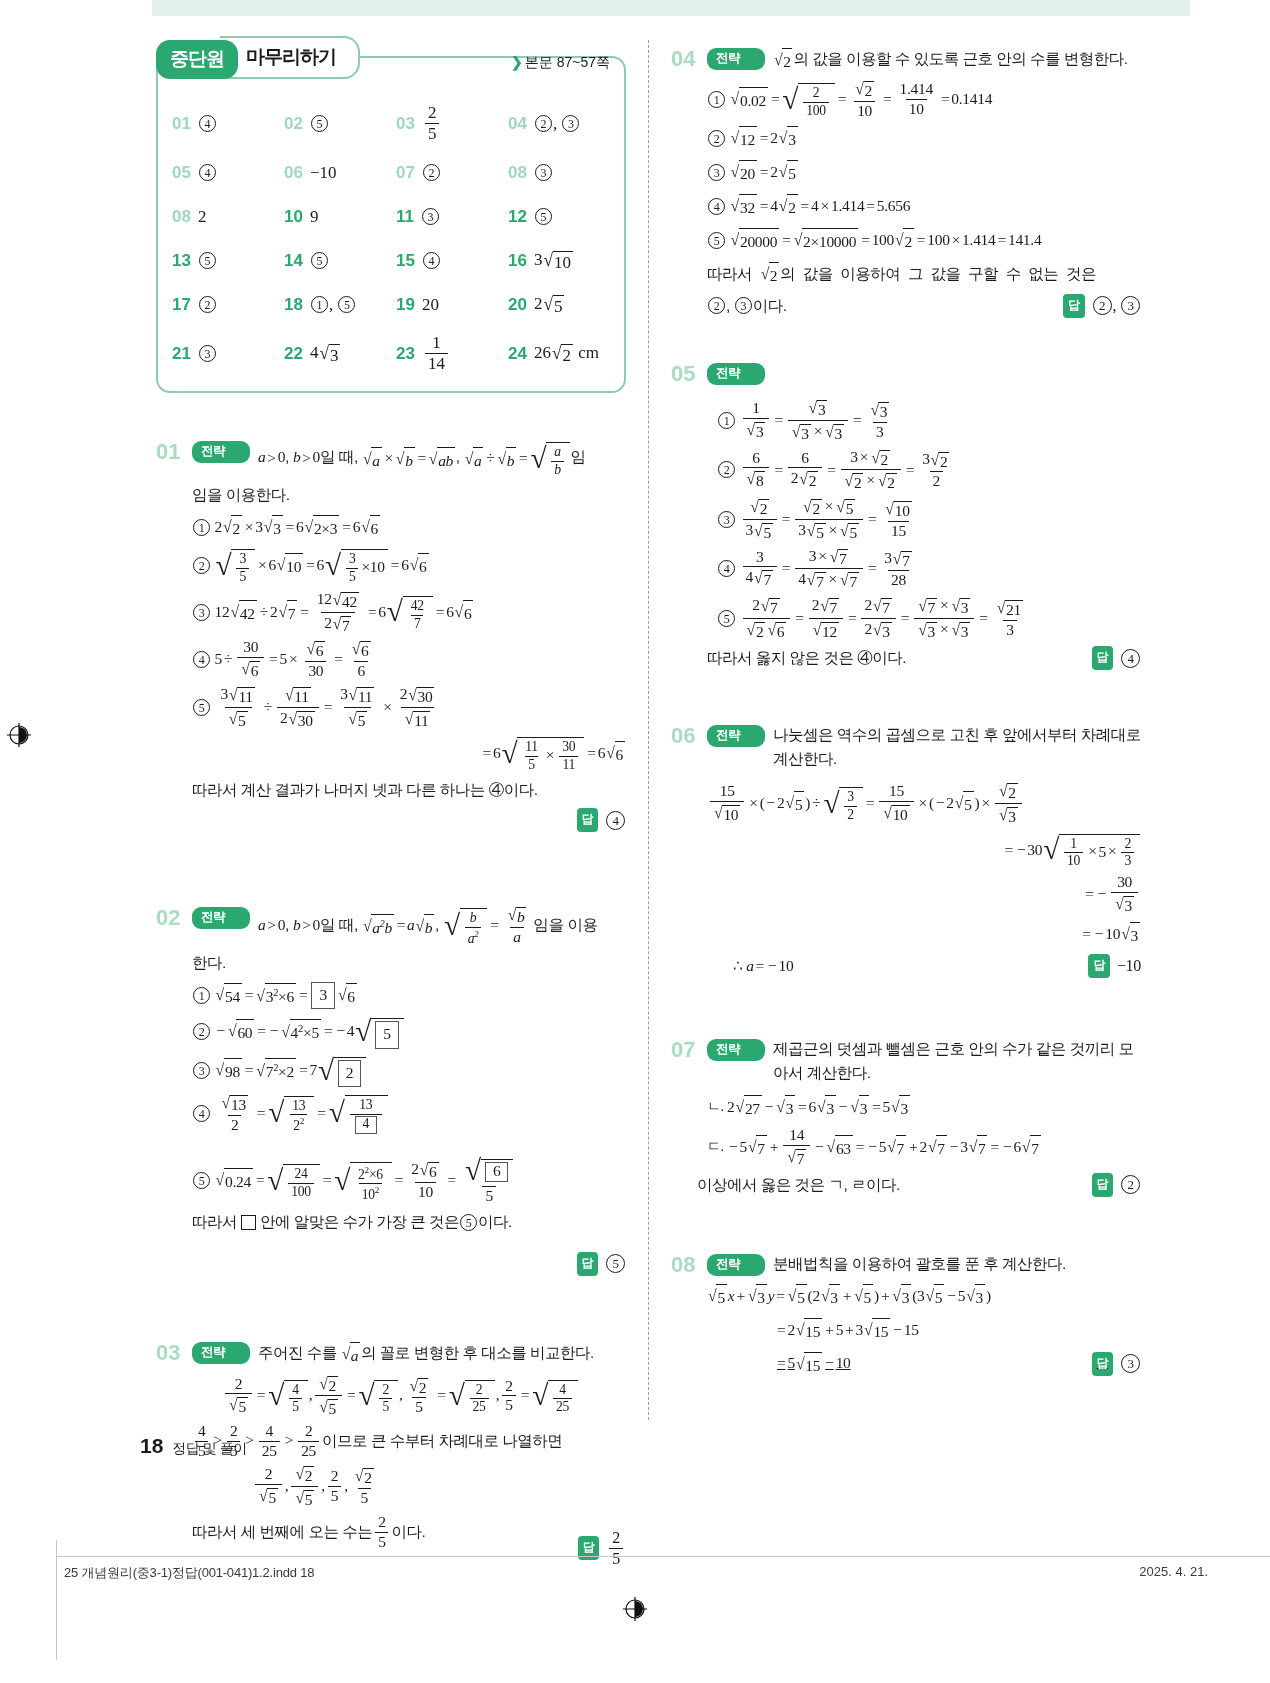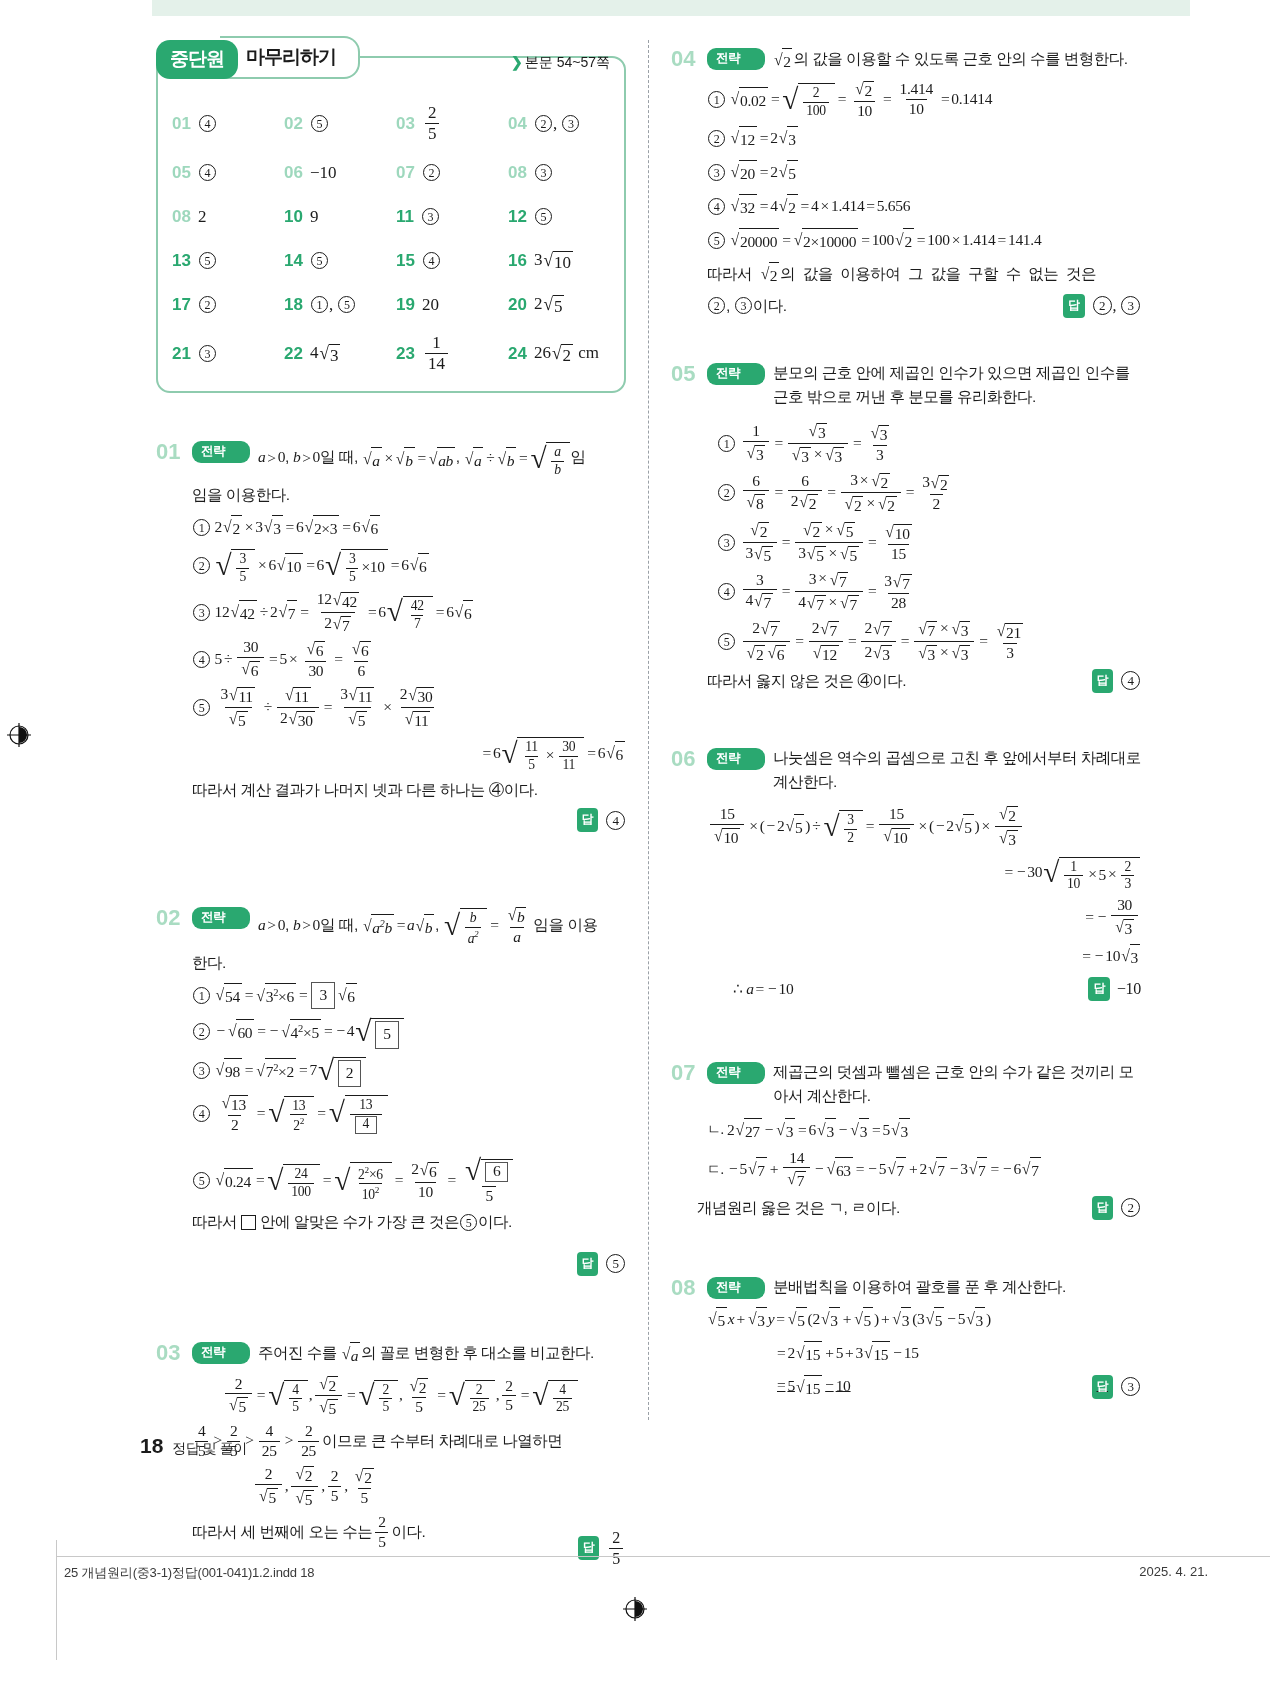--- a/index.html
+++ b/index.html
@@ -224,21 +224,21 @@
   <div class="col-divider"></div>
 
   <div class="col col-left">
 
     <div class="answer-box">
       <div class="tab-row">
         <div class="tab-green">중단원</div>
         <div class="tab-white">마무리하기</div>
       </div>
       <div class="ref-note">
-        <span class="chev">❯</span><span>본문 54~57쪽</span>
+        <span class="chev">❯</span><span>본문 87~57쪽</span>
       </div>
 
       <div class="ans-grid">
 
         <div class="ans-cell">
             <span class="ans-num pale">01</span>
             <span class="ans-val"><span class="circ">4</span></span>
           </div>
         <div class="ans-cell">
             <span class="ans-num pale">02</span>
@@ -839,21 +839,20 @@
             <span class="ans-after"><span class="circ lg">2</span>, <span class="circ lg">3</span></span>
           </span>
         </div>
       </div>
     </div>
 
     <div class="sol" style="margin-top:42px;">
       <div class="sol-head">
         <span class="sol-no">05</span>
         <span class="badge">전략</span>
-        <span class="sol-strategy ko">분모의 근호 안에 제곱인 인수가 있으면 제곱인 인수를 근호 밖으로 꺼낸 후 분모를 유리화한다.</span>
       </div>
       <div class="sol-body" style="margin-left:46px;">
         <div class="line m" style="margin-top:12px;"><span class="circ">1</span>&nbsp;<span class="frac">
               <span class="num">1</span>
               <span class="den"><span class="rad">
                   <span class="sign">√</span>
                   <span class="body">3</span>
                 </span></span>
             </span><span class="op">=</span><span class="frac">
               <span class="num"><span class="rad">
@@ -1147,21 +1146,21 @@
             </span><span class="op">−</span>3<span class="rad">
               <span class="sign">√</span>
               <span class="body">7</span>
             </span><span class="op">=</span><span class="op">−</span>6<span class="rad">
               <span class="sign">√</span>
               <span class="body">7</span>
             </span></div>
       </div>
       <div class="sol-body" style="margin-left:26px;">
         <div class="line" style="justify-content:space-between;">
-          <span class="ko">개념원리 옳은 것은 ㄱ, ㄹ이다.</span>
+          <span class="ko">이상에서 옳은 것은 ㄱ, ㄹ이다.</span>
           <span class="answer-tag" style="margin:0;">
             <span class="dap">답</span>
             <span class="ans-after"><span class="circ lg">2</span></span>
           </span>
         </div>
       </div>
     </div>
 
     <div class="sol" style="margin-top:54px;">
       <div class="sol-head">

